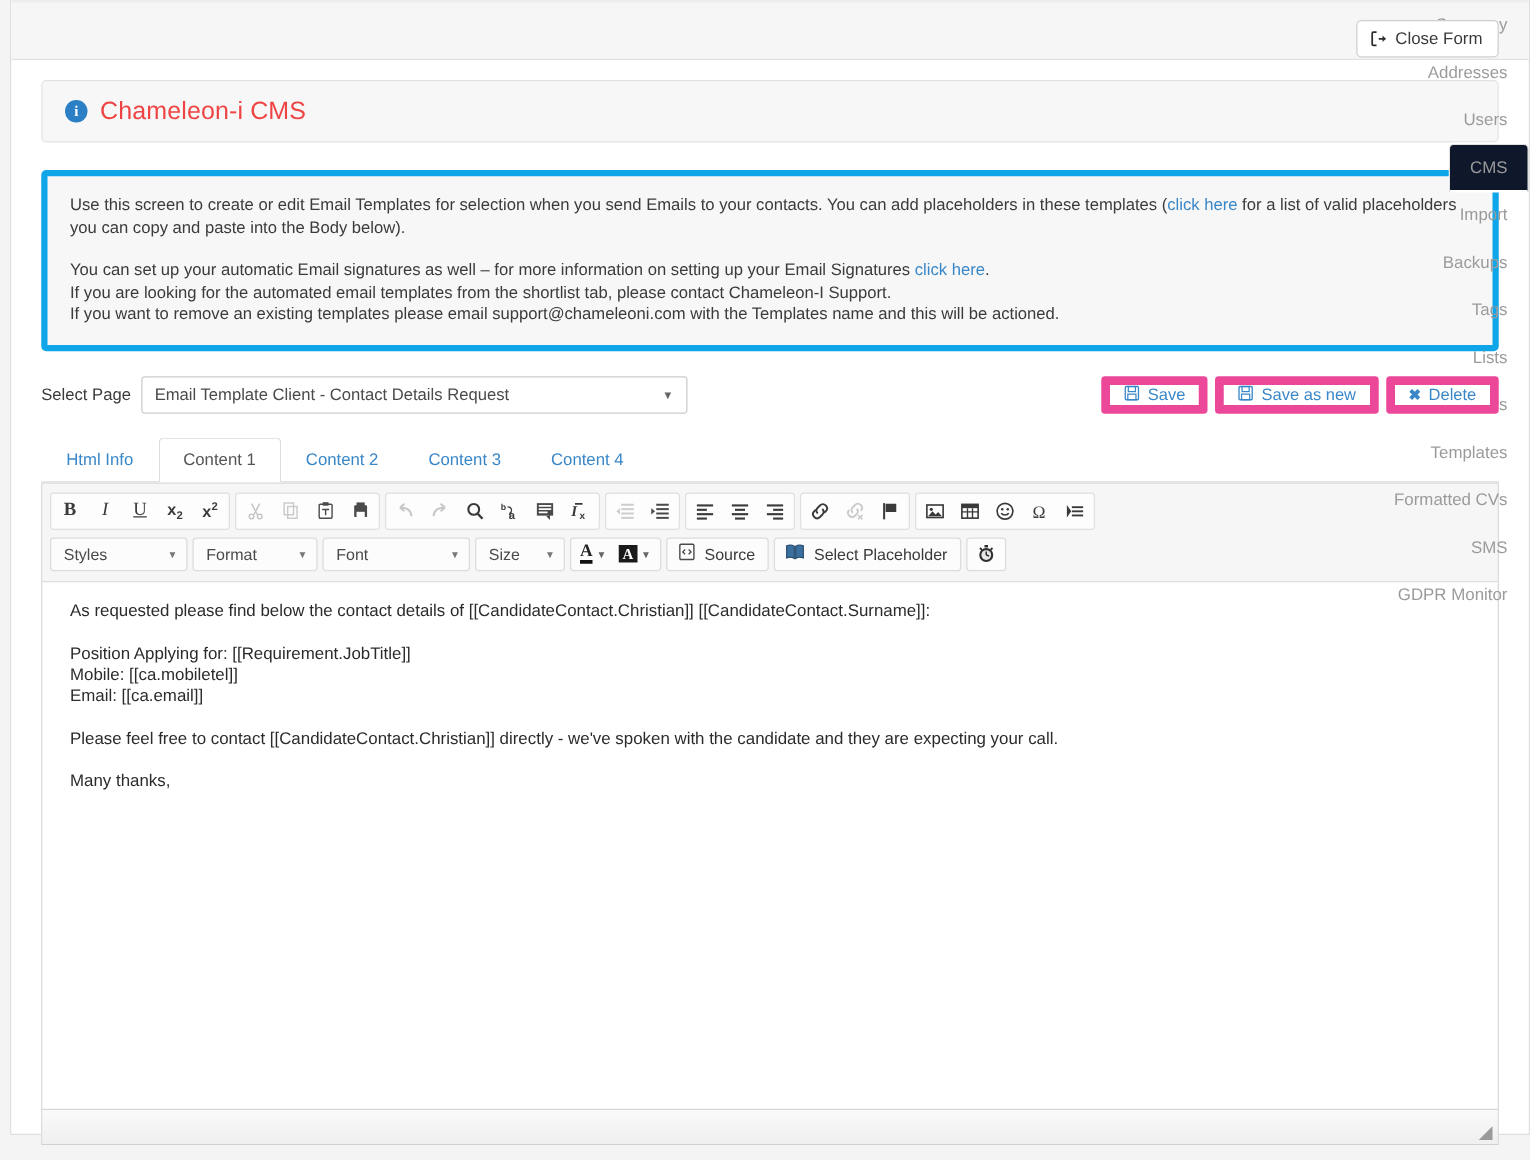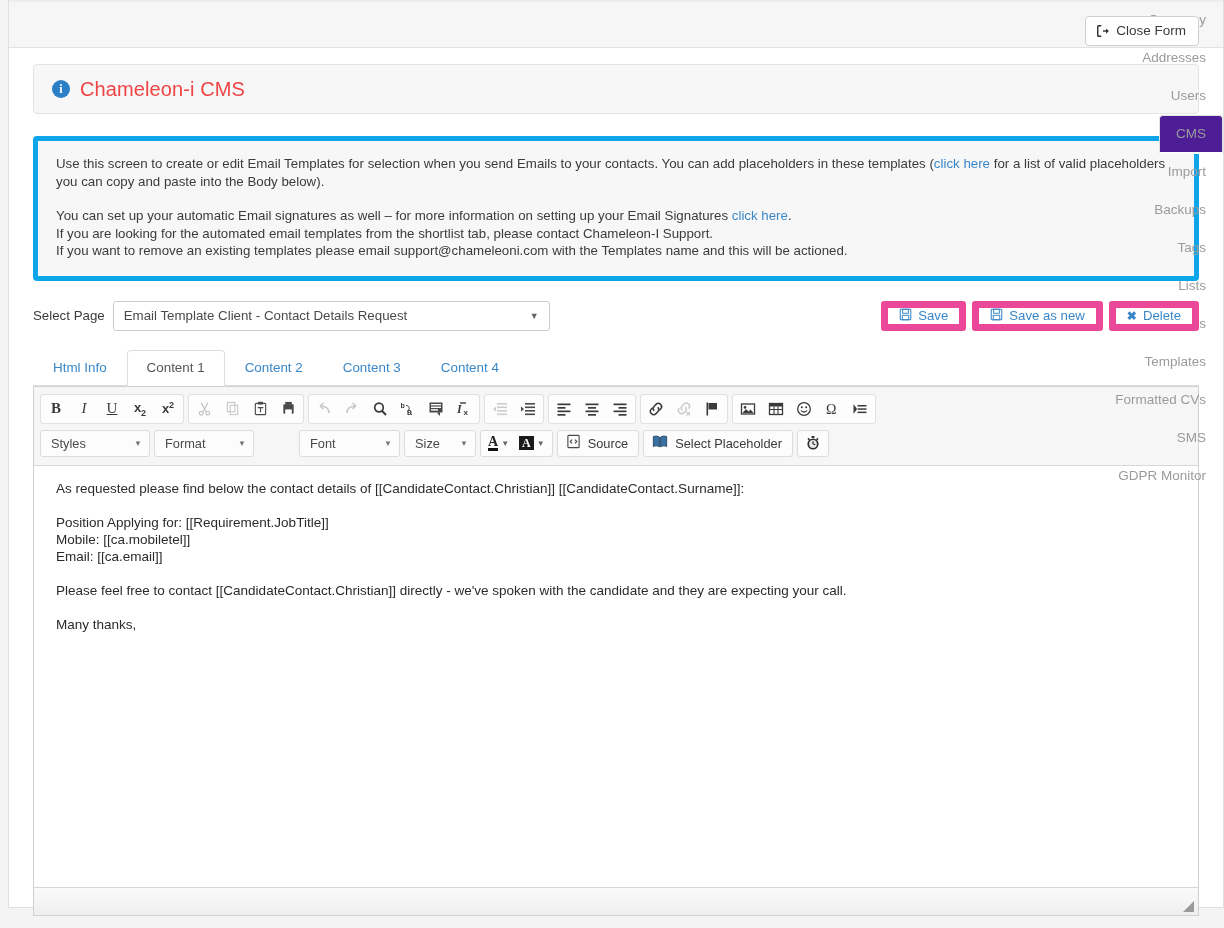--- a/index.html
+++ b/index.html
@@ -47,21 +47,21 @@
     border: 1px solid transparent;
     border-bottom: none;
     border-radius: 4px 4px 0 0;
     line-height: 18px;
     white-space: nowrap;
     cursor: pointer;
     position: relative;
     top: 1px;
   }
   .nav-tab.active {
-    background: #4c1d95;
+    background: #0f172a;
     border-color: #e2e2e2;
     color: #9b9b9b;
     z-index: 2;
     box-shadow: 0 -1px 0 #ffffff;
   }
   .nav-tab.active::after {
     content: "";
     position: absolute;
     left: 0; right: 0; bottom: -1px; height: 2px;
     background: #ffffff;
@@ -262,21 +262,21 @@
     justify-content: space-between;
     padding: 0 7px 0 10px;
     font-size: 12.8px;
     color: #4a4a4a;
     cursor: pointer;
     gap: 12px;
   }
   .tb-select .ar { font-size: 8px; color: #777; }
   .w-styles { width: 110px; }
   .w-format { width: 100px; }
-  .w-font   { width: 101px; margin-left: 41px; }
+  .w-font   { width: 118px; }
   .w-size   { width: 72px; }
 
   .tb-text-btn {
     height: 27px;
     background: #fcfcfc;
     border: 1px solid #dcdcdc;
     border-radius: 3px;
     display: flex;
     align-items: center;
     padding: 0 10px 0 8px;

